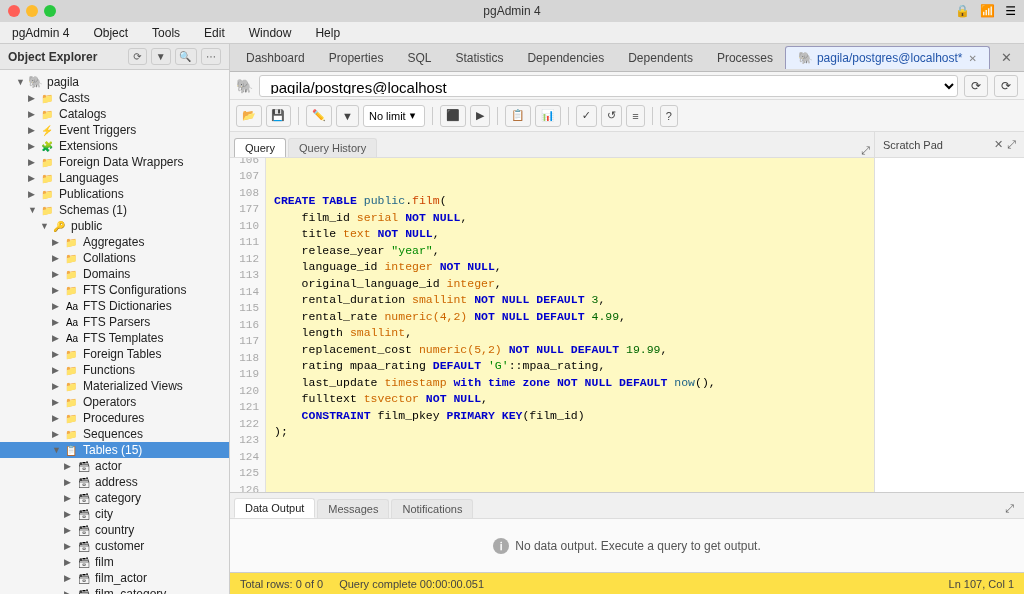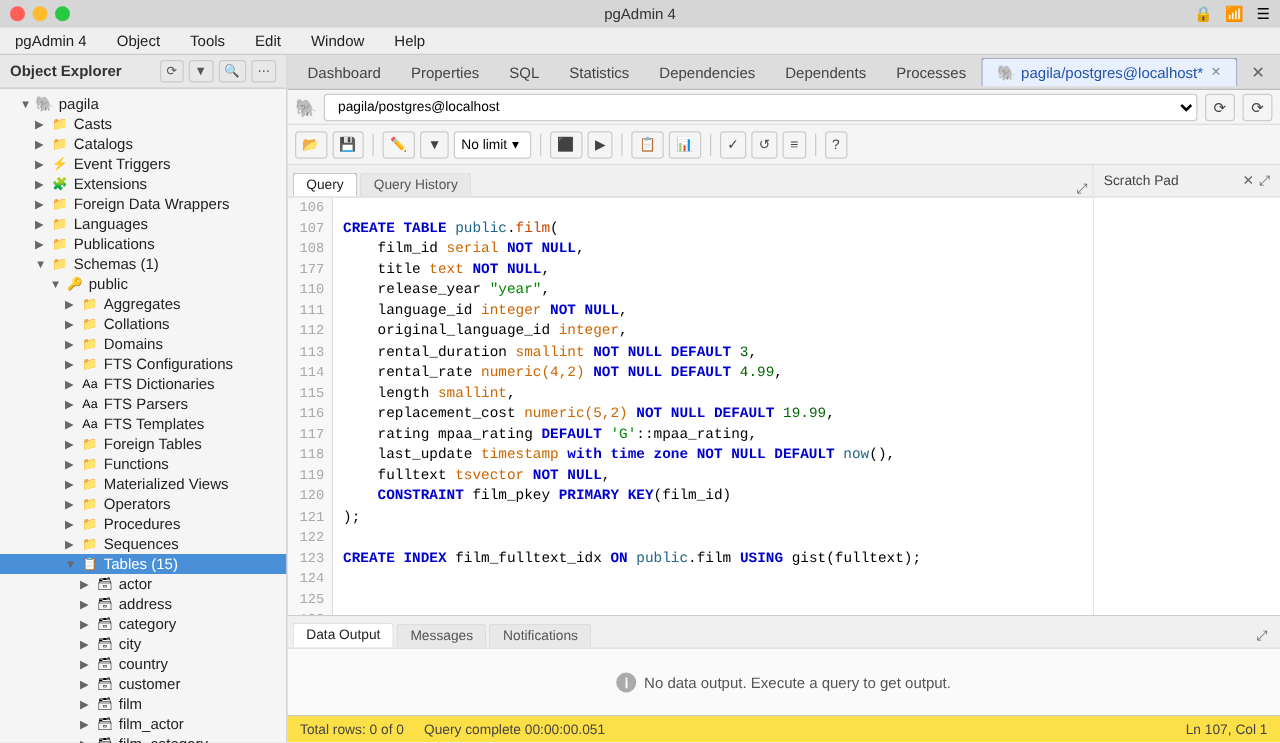--- a/index.html
+++ b/index.html
@@ -53,21 +53,21 @@
     .qtoolbar-dropdown { display: flex; align-items: center; border: 1px solid #ccc; border-radius: 3px; padding: 2px 5px; background: white; height: 22px; font-size: 11px; cursor: pointer; }
     .qtoolbar-dropdown span { margin-right: 4px; }
 
     
     .query-body { flex: 1; display: flex; overflow: hidden; }
     .query-editor-area { flex: 1; display: flex; flex-direction: column; overflow: hidden; }
     .query-tabs { height: 26px; background: #f0f0f0; border-bottom: 1px solid #ddd; display: flex; align-items: flex-end; padding: 0 4px; }
     .query-tab { padding: 3px 10px; font-size: 11px; cursor: pointer; border: 1px solid #ddd; border-bottom: none; border-radius: 3px 3px 0 0; background: #e8e8e8; color: #555; margin-right: 2px; }
     .query-tab.active { background: white; color: #222; border-color: #bbb; }
 
-    .code-area { flex: 1; background: #ffffff; overflow: auto; display: flex; font-family: 'Menlo', 'Monaco', 'Courier New', monospace; font-size: 11.5px; }
+    .code-area { flex: 1; background: #fef9c3; overflow: auto; display: flex; font-family: 'Menlo', 'Monaco', 'Courier New', monospace; font-size: 11.5px; align-items: center; }
     .line-numbers { background: #f8f8f8; border-right: 1px solid #e0e0e0; padding: 0 6px; color: #aaa; text-align: right; min-width: 36px; user-select: none; }
     .line-number { line-height: 16.5px; font-size: 11px; }
     .code-lines { padding: 0 8px; flex: 1; }
     .code-line { line-height: 16.5px; white-space: pre; }
 
     
     .kw { color: #0000cc; font-weight: bold; }
     .type { color: #cc6600; }
     .str { color: #008800; }
     .func { color: #226688; }
@@ -96,21 +96,21 @@
     .status-right { font-size: 11px; color: #444; }
 
     
     .nav-tabs { height: 28px; background: #ddd; border-bottom: 1px solid #bbb; display: flex; align-items: center; padding: 0 4px; justify-content: flex-end; }
     .nav-tab { padding: 4px 12px; font-size: 12px; cursor: pointer; color: #444; border-radius: 3px 3px 0 0; white-space: nowrap; }
     .nav-tab.active { background: #e8f0fe; color: #2255aa; border: 1px solid #99b; border-bottom: none; font-weight: 500; }
     .nav-tab-close-btn { margin-left: auto; padding: 4px 8px; cursor: pointer; color: #666; border: none; background: none; font-size: 13px; }
 
     
     .conn-bar { height: 28px; background: #f5f5f5; border-bottom: 1px solid #ddd; display: flex; align-items: center; padding: 0 6px; gap: 6px; }
-    .conn-select { flex: 1; border: 1px solid #ccc; border-radius: 3px; padding: 2px 6px; font-size: 11px; background: white; height: 22px; }
+    .conn-select { flex: 1; border: 1px solid #ccc; border-radius: 3px; padding: 2px 6px; font-size: 15px; background: white; height: 22px; }
     .conn-btn { background: none; border: 1px solid #ccc; border-radius: 3px; padding: 2px 6px; cursor: pointer; font-size: 12px; height: 22px; color: #444; }
   </style>
 </head>
 <body>
 
 <div class="titlebar">
   <div class="traffic-lights">
     <div class="traffic-light tl-close"></div>
     <div class="traffic-light tl-min"></div>
     <div class="traffic-light tl-max"></div>
@@ -412,21 +412,20 @@
               <div class="code-line">    rental_duration <span class="type">smallint</span> <span class="kw">NOT NULL DEFAULT</span> <span style="color:#006600;">3</span>,</div>
               <div class="code-line">    rental_rate <span class="type">numeric(4,2)</span> <span class="kw">NOT NULL DEFAULT</span> <span style="color:#006600;">4.99</span>,</div>
               <div class="code-line">    length <span class="type">smallint</span>,</div>
               <div class="code-line">    replacement_cost <span class="type">numeric(5,2)</span> <span class="kw">NOT NULL DEFAULT</span> <span style="color:#006600;">19.99</span>,</div>
               <div class="code-line">    rating mpaa_rating <span class="kw">DEFAULT</span> <span class="str">'G'</span>::mpaa_rating,</div>
               <div class="code-line">    last_update <span class="type">timestamp</span> <span class="kw">with time zone NOT NULL DEFAULT</span> <span class="func">now</span>(),</div>
               <div class="code-line">    fulltext <span class="type">tsvector</span> <span class="kw">NOT NULL</span>,</div>
               <div class="code-line">    <span class="kw">CONSTRAINT</span> film_pkey <span class="kw">PRIMARY KEY</span>(film_id)</div>
               <div class="code-line">);</div>
               <div class="code-line"> </div>
-              <div class="code-line"><span class="kw">CREATE INDEX</span> film_fulltext_idx <span class="kw">ON</span> <span style="color:#226688;">public</span>.film <span class="kw">USING</span> gist(fulltext);</div>
               <div class="code-line"> </div>
 
             </div>
           </div>
         </div>
 
         <div class="scratch-pad">
           <div class="scratch-pad-header">
             <span class="scratch-pad-title">Scratch Pad</span>
             <div class="scratch-pad-btns">

